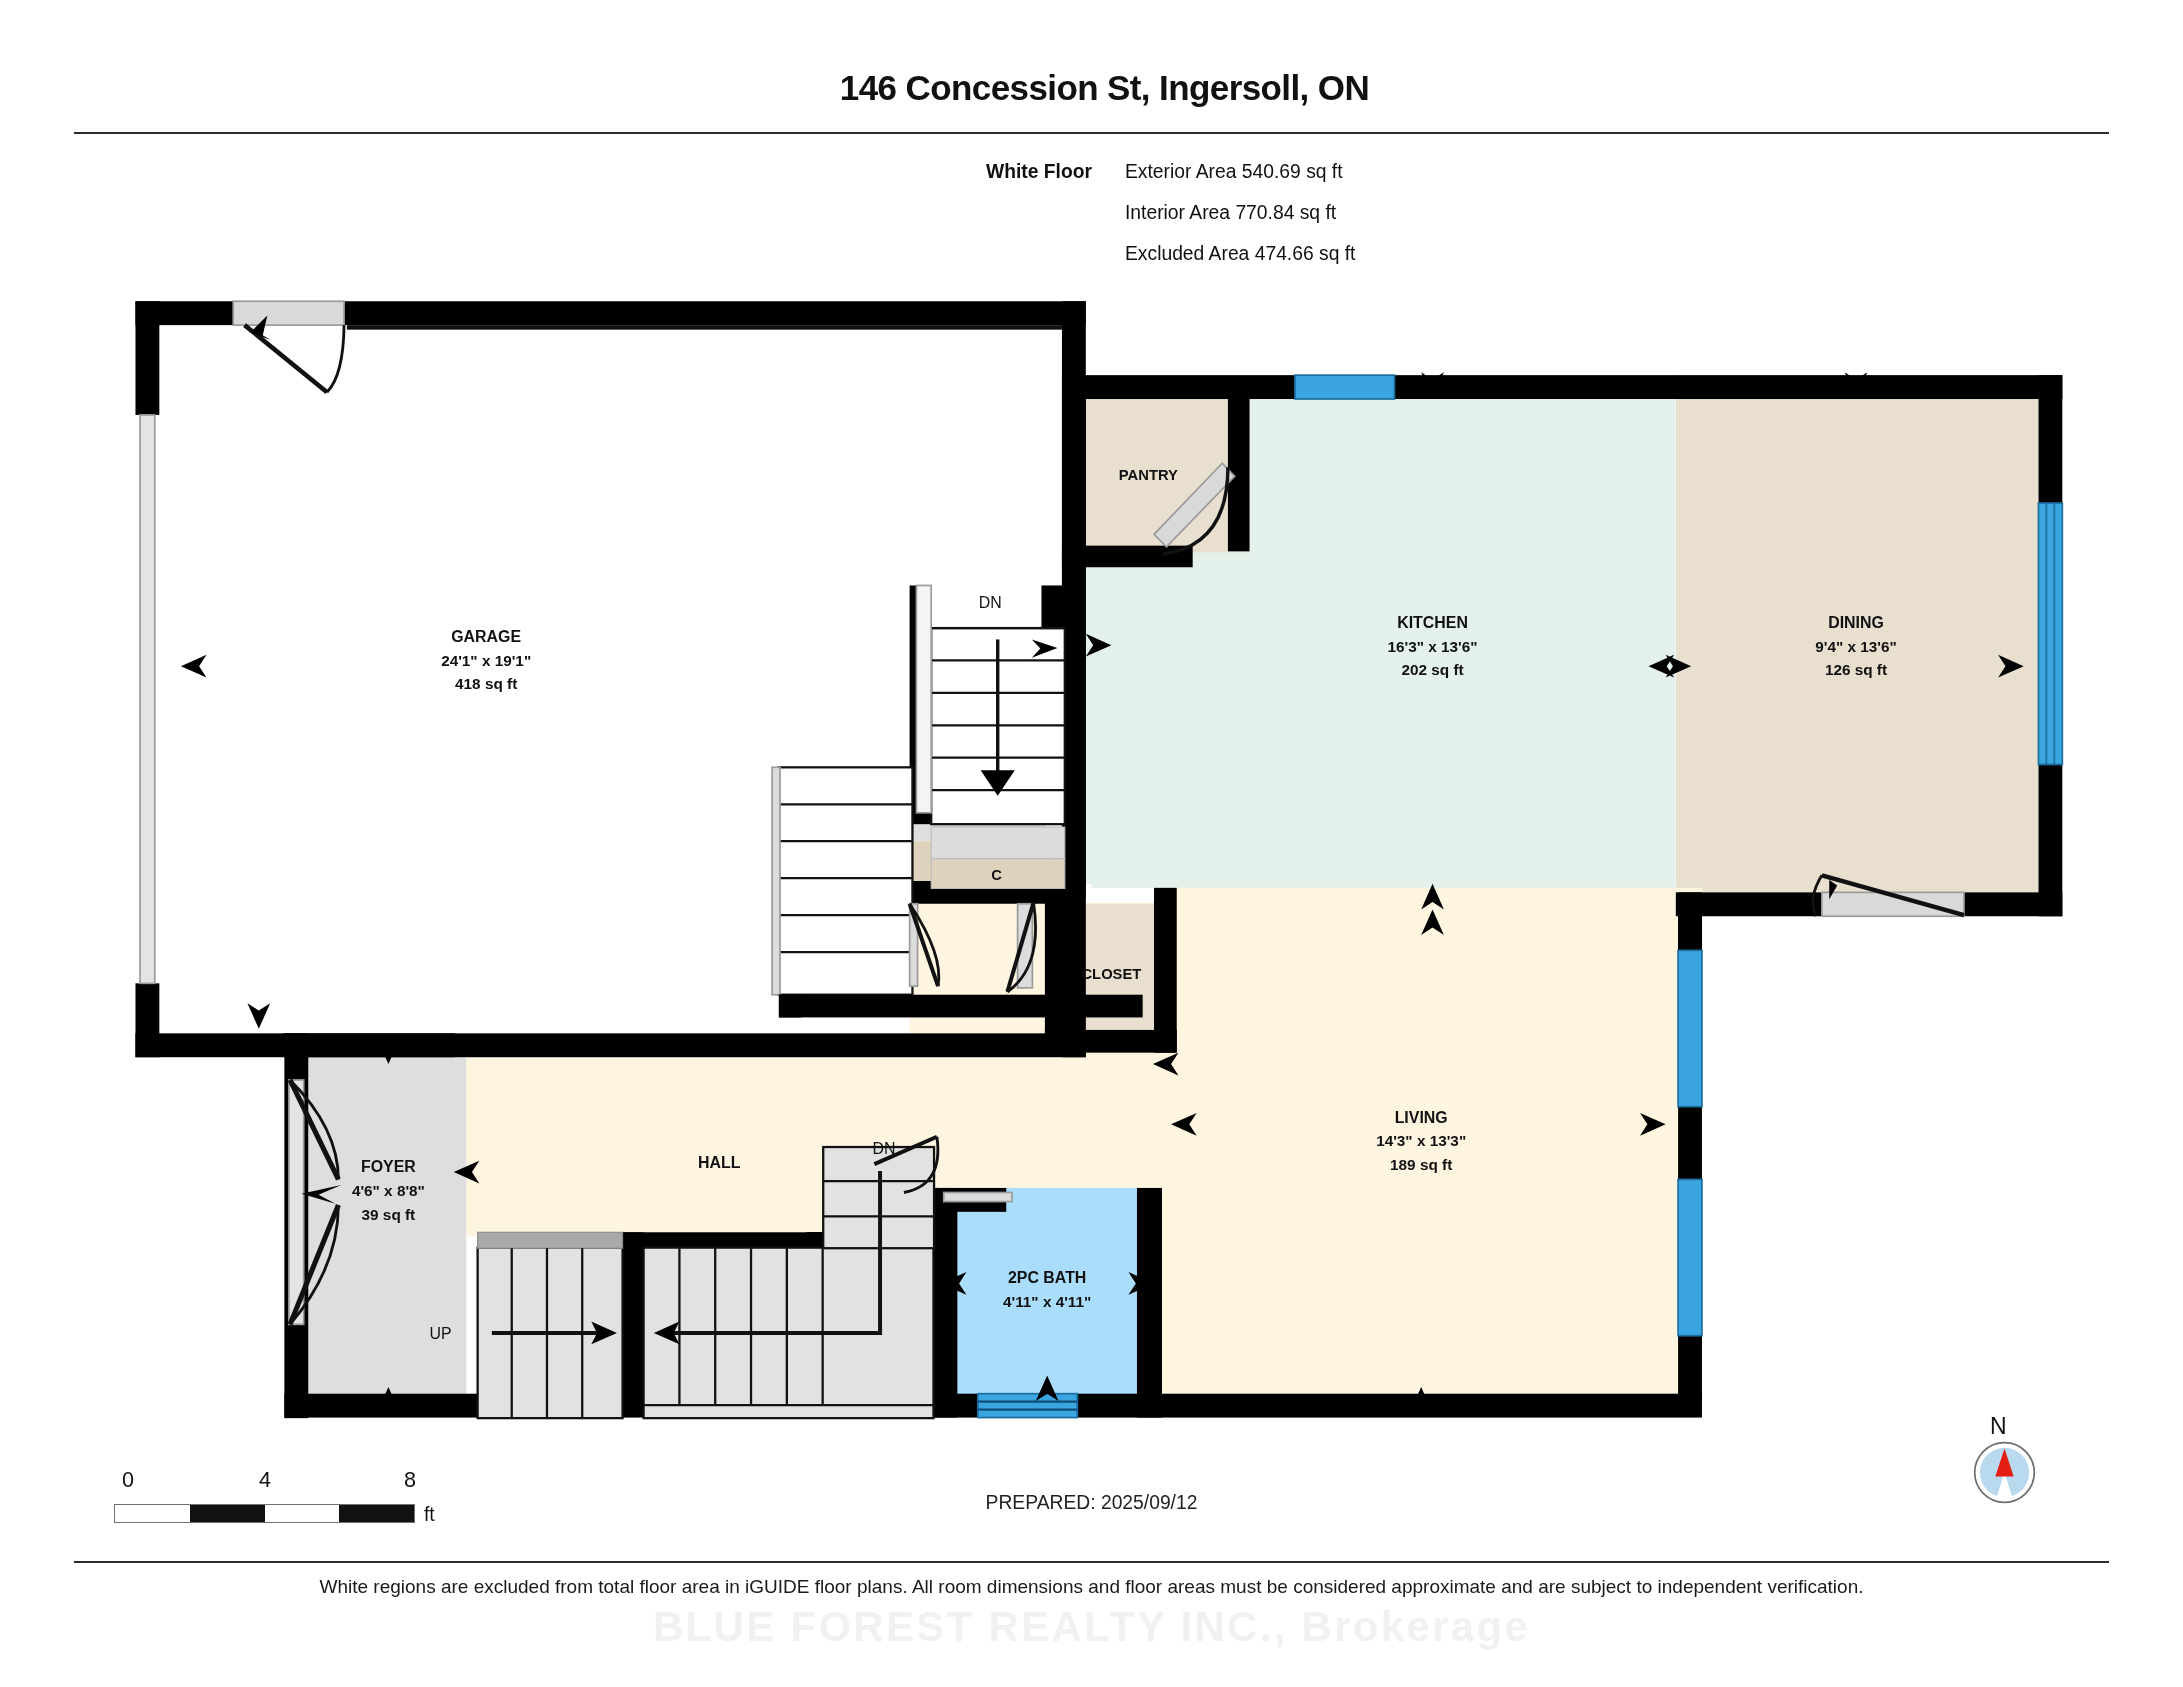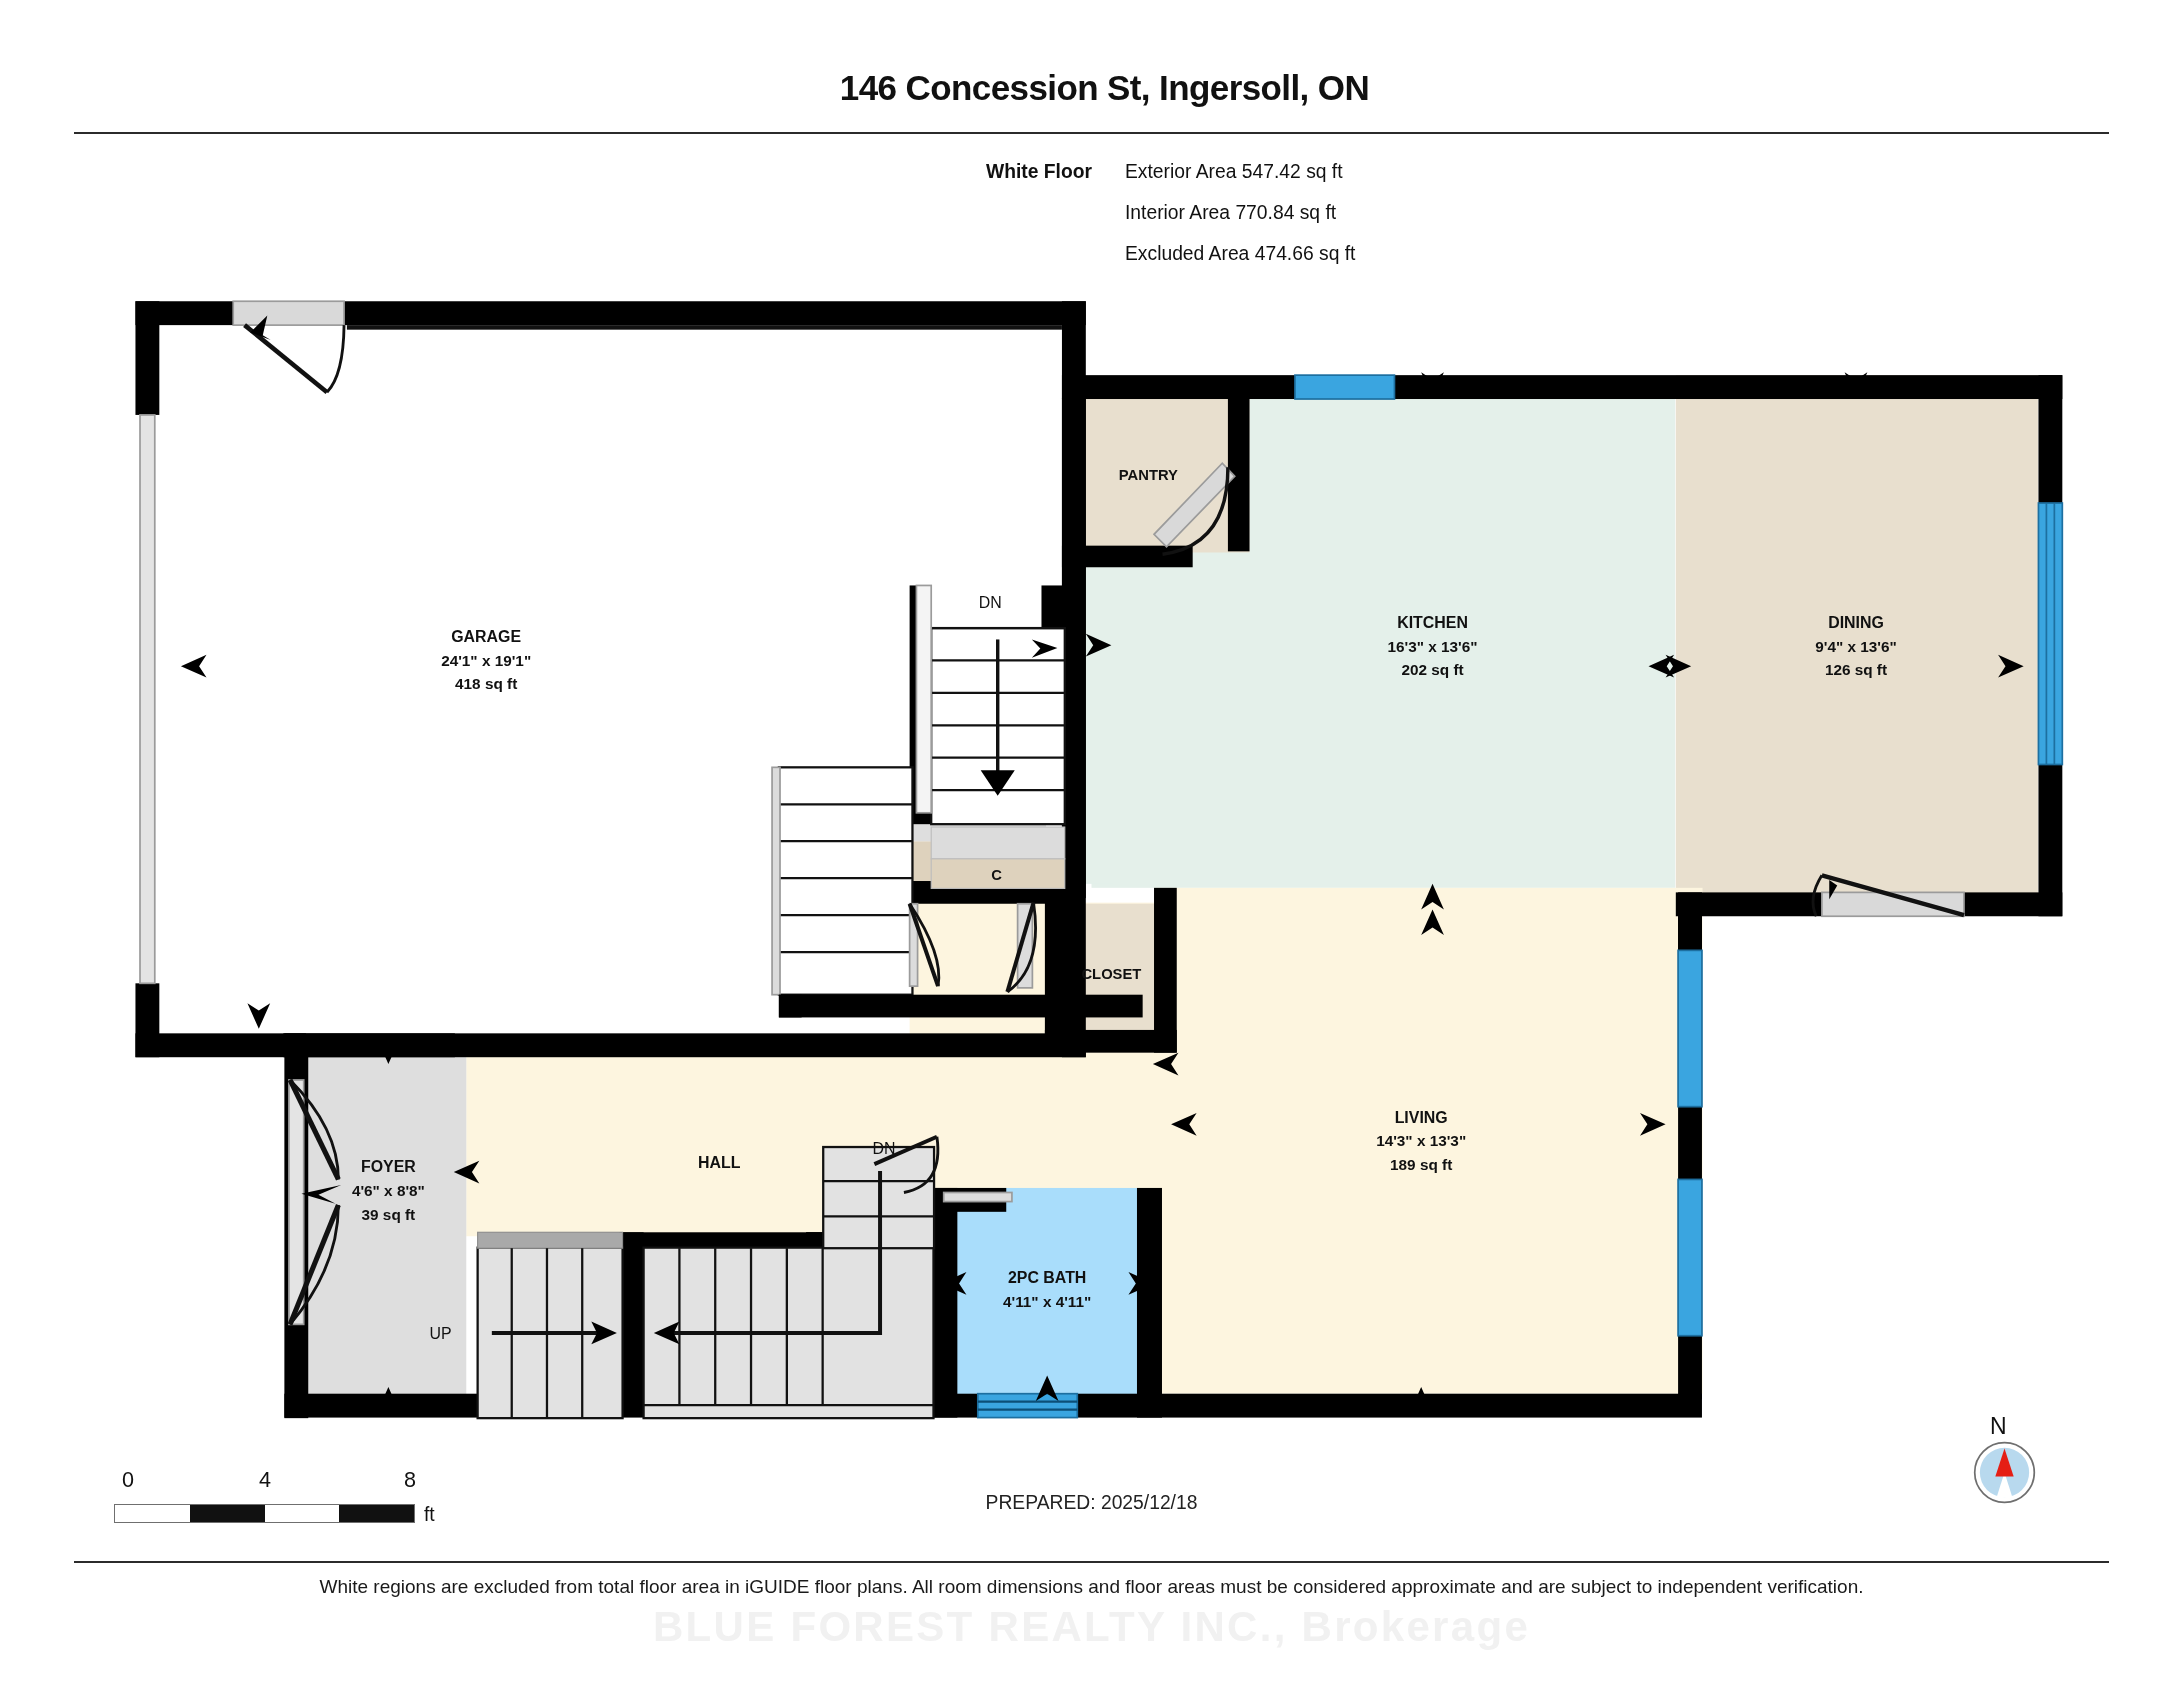--- a/index.html
+++ b/index.html
@@ -53,21 +53,21 @@
 </style>
 </head>
 <body>
 
 <div id="title">146 Concession St, Ingersoll, ON</div>
 <div id="title-rule"></div>
 
 <div id="areas">
   <div class="row">
     <span class="lbl">White Floor</span>
-    <span class="val">Exterior Area 547.42 sq ft</span>
+    <span class="val">Exterior Area 540.69 sq ft</span>
   </div>
   <div class="row">
     <span class="lbl"></span>
     <span class="val">Interior Area 770.84 sq ft</span>
   </div>
   <div class="row">
     <span class="lbl"></span>
     <span class="val">Excluded Area 474.66 sq ft</span>
   </div>
 </div>
@@ -315,21 +315,21 @@
 <div class="sbnum" id="sb4">4</div>
 <div class="sbnum" id="sb8">8</div>
 <div id="scalebar">
   <div class="sb-light"></div>
   <div class="sb-dark"></div>
   <div class="sb-light"></div>
   <div class="sb-dark"></div>
 </div>
 <div class="sbnum" id="sbft">ft</div>
 
-<div id="prepared">PREPARED: 2025/12/18</div>
+<div id="prepared">PREPARED: 2025/09/12</div>
 
 <div id="compass-n">N</div>
 <svg id="compass" viewBox="0 0 110 110">
   <circle cx="55" cy="55" r="52" fill="#ffffff" stroke="#6f6f6f" stroke-width="3"></circle>
   <circle cx="55" cy="55" r="43" fill="#b8d9ee"></circle>
   <polygon points="55,55 41,99 69,99" fill="#ffffff"></polygon>
   <polygon points="55,13 39,62 71,62" fill="#e51e14"></polygon>
 </svg>
 
 <div id="bottom-rule"></div>

